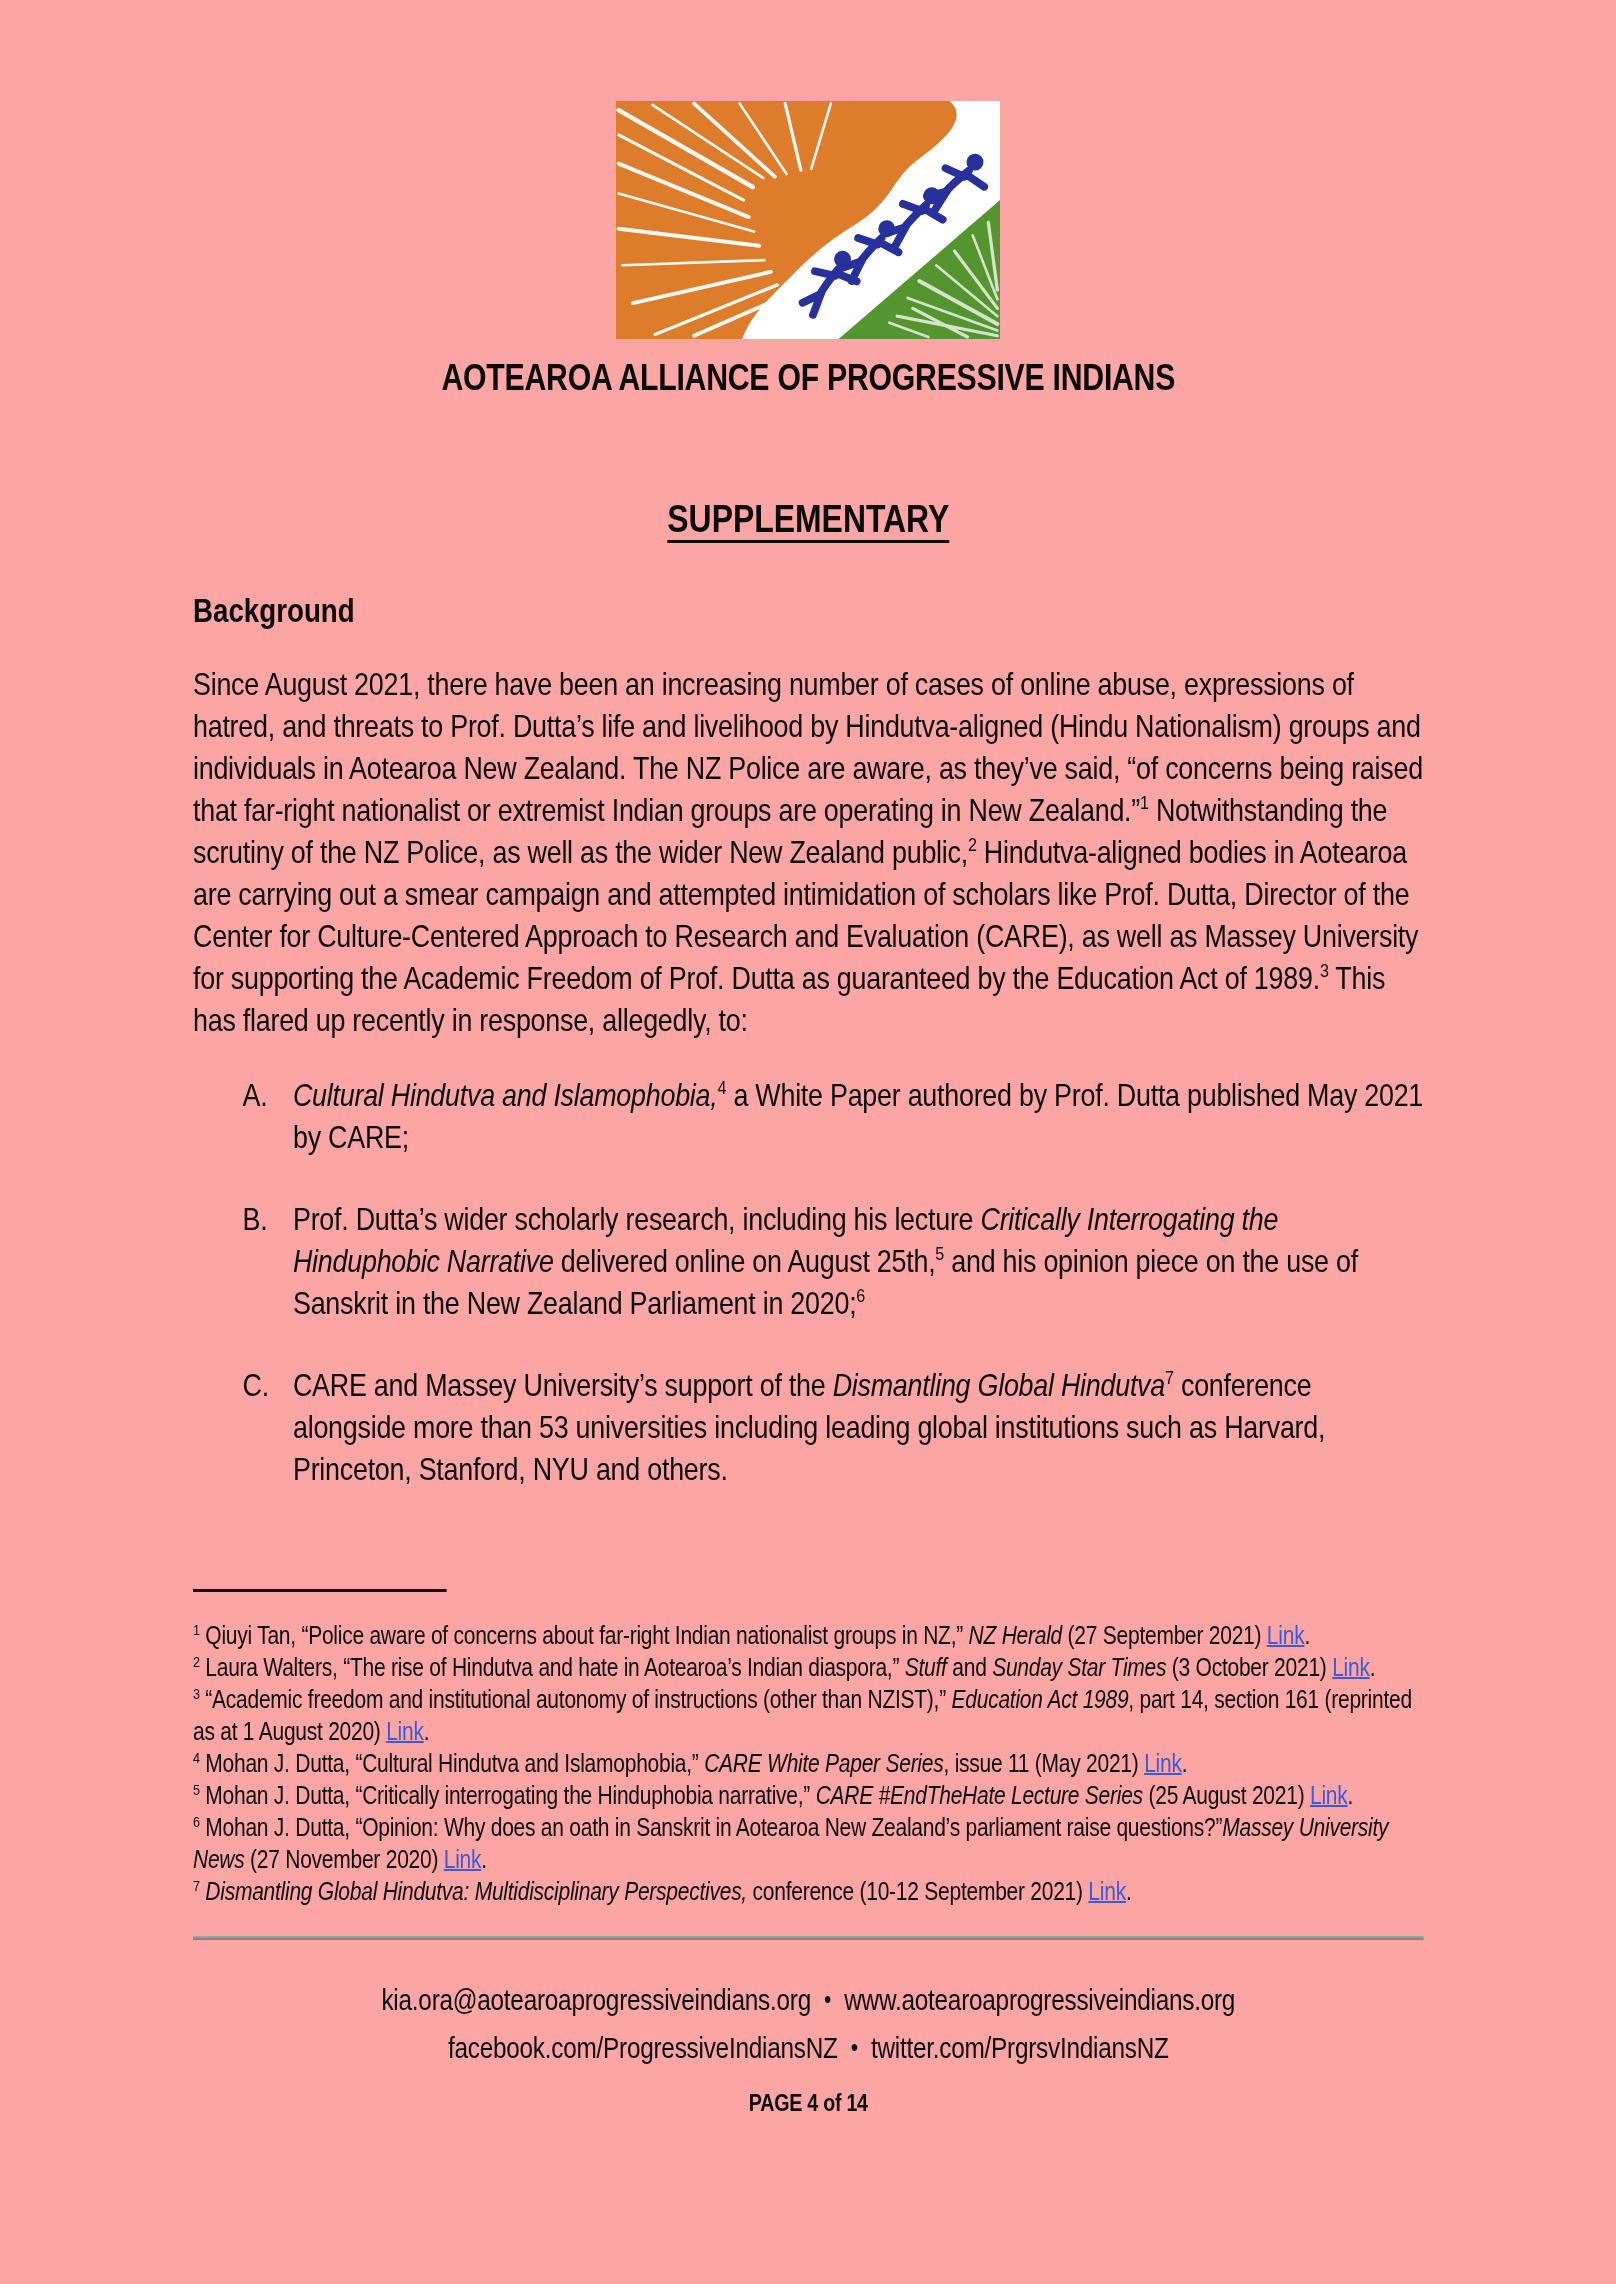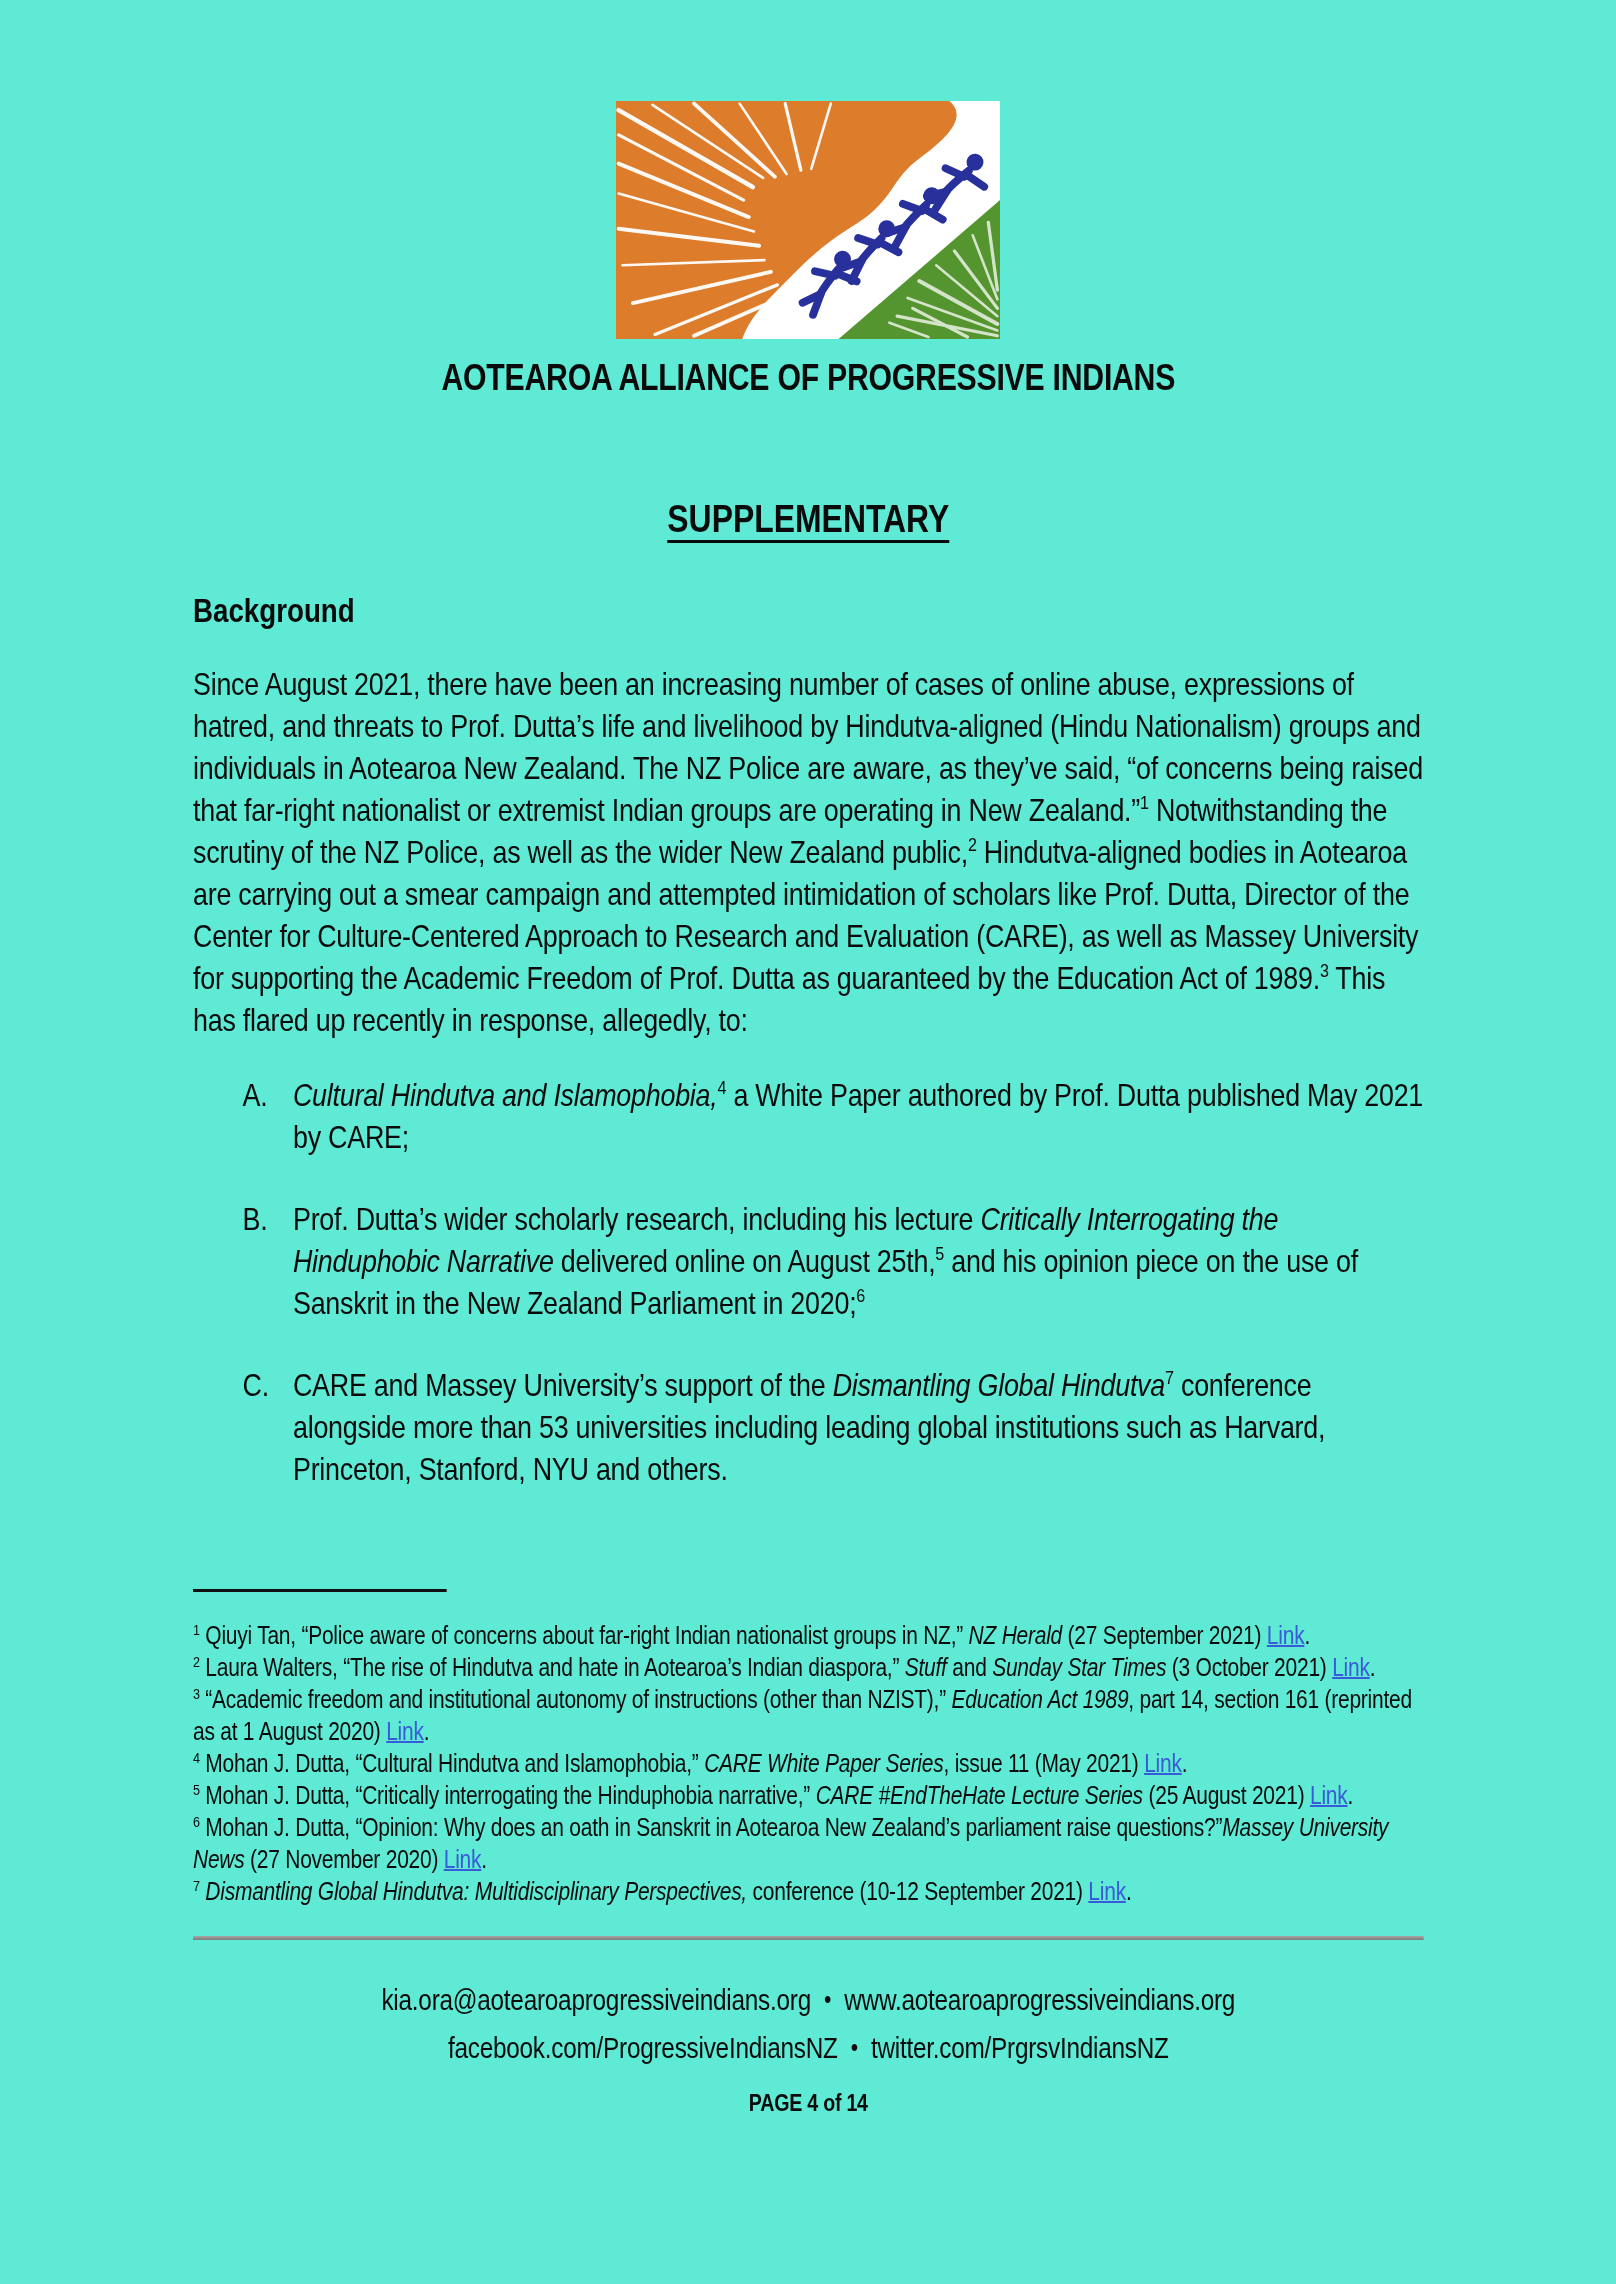--- a/index.html
+++ b/index.html
@@ -1,16 +1,16 @@
 <!DOCTYPE html>
 <html style="font-size:10.4px"><head>
 <meta charset="utf-8">
 <style>
   html,body{margin:0;padding:0;background:#d6d6d6;}
-  .page{position:relative;width:1617px;height:2284px;background:#5eead4;overflow:hidden;
+  .page{position:relative;width:1617px;height:2284px;background:#fca5a5;overflow:hidden;
         font-family:"Liberation Sans",sans-serif;color:#0b0b0b;}
   .logo{position:absolute;left:616px;top:101px;width:384px;height:238px;}
   .logo svg{display:block;width:100%;height:100%;}
   
   .content{position:absolute;left:193px;top:0;width:1465px;transform:scaleX(0.84);
            transform-origin:0 0;padding-top:357px;}
   .org{margin:0;text-align:center;font-size:36px;font-weight:bold;letter-spacing:-0.3px;}
   .doc-title{margin:99px 0 0 0;text-align:center;font-size:38px;font-weight:bold;
              text-decoration:underline;text-decoration-thickness:3.3px;text-underline-offset:7.8px;}
   .section{margin:51px 0 0 0;font-size:33px;font-weight:bold;}

